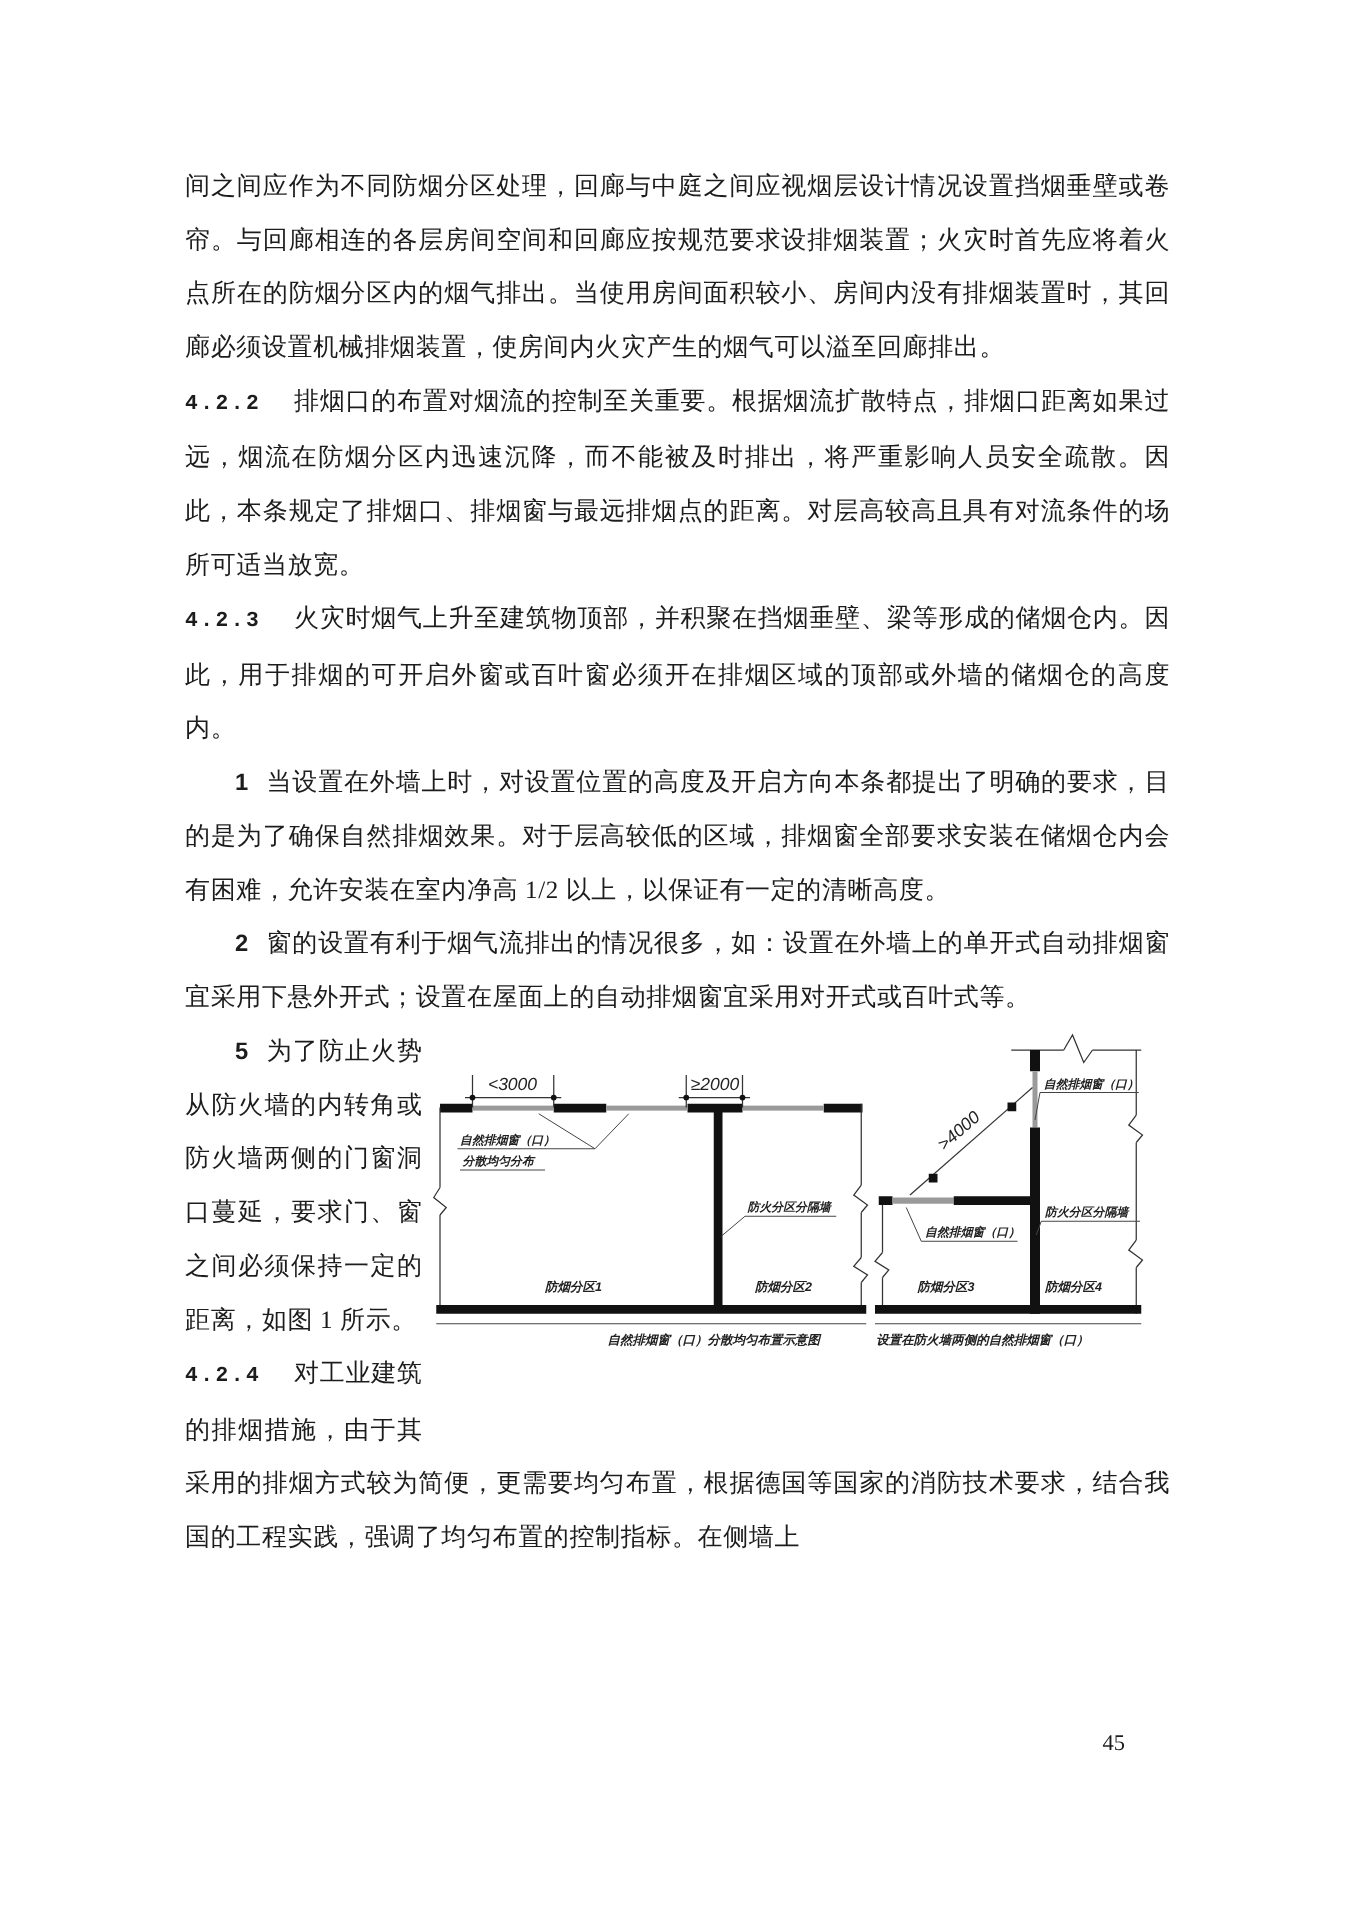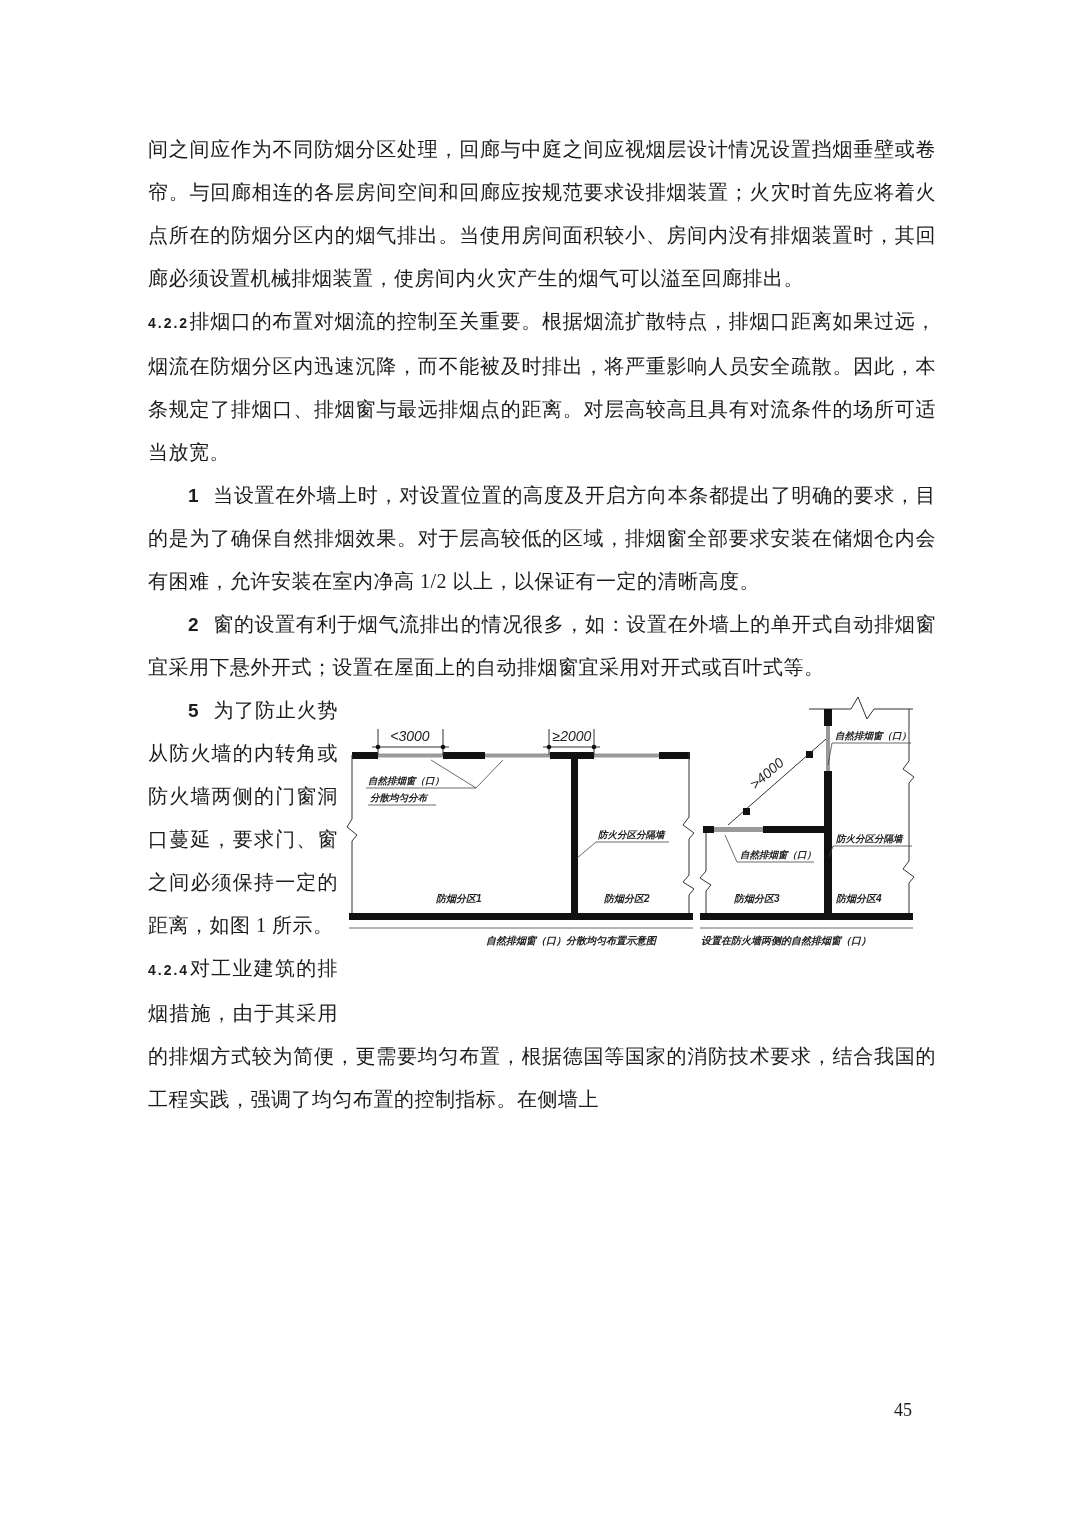--- a/index.html
+++ b/index.html
@@ -27,23 +27,24 @@
   .indent{text-indent:2em;}
   .heading{
     margin:8px 0 10px 0;
     font-size:22px;
     line-height:46px;
     text-align:center;
     font-weight:bold;
     letter-spacing:1px;
   }
   .cnum{
-    font-family:Liberation Sans, sans-serif;
+    font-family:Liberation Mono, monospace;
     font-weight:bold;
-    font-size:14px;
+    font-size:17px;
+    margin-right:26px;
     letter-spacing:2px;
   }
   .inum{
     font-family:"Liberation Sans","DejaVu Sans",sans-serif;
     font-weight:bold;
     font-size:19px;
     margin-right:14px;
   }
   .fig-wrap{overflow:visible;}
   .figure-float{
@@ -57,23 +58,22 @@
   .fig-title{
     height:32px;
     line-height:30px;
     text-align:center;
     font-size:18px;
     letter-spacing:2px;
     transform:translateX(-28px);
   }
   .page-number{
     position:absolute;
-    right:168px;top:1384px;
+    right:180px;top:1384px;
     font-size:18px;
-    margin-top:16px;
   }
   
   svg text{
     font-family:"Liberation Sans","DejaVu Sans",sans-serif;
     fill:#222;
   }
   .lbl{font-size:9.5px;font-weight:bold;}
   .zone{font-size:10px;font-weight:bold;}
   .cap{font-size:10px;font-weight:bold;}
   .dim{font-size:14px;}
@@ -88,20 +88,21 @@
 
 <div class="page">
   <div class="content">
 
     <p class="para">间之间应作为不同防烟分区处理，回廊与中庭之间应视烟层设计情况设置挡烟垂壁或卷帘。与回廊相连的各层房间空间和回廊应按规范要求设排烟装置；火灾时首先应将着火点所在的防烟分区内的烟气排出。当使用房间面积较小、房间内没有排烟装置时，其回廊必须设置机械排烟装置，使房间内火灾产生的烟气可以溢至回廊排出。</p>
 
 
 
     <p class="para"><b class="cnum">4.2.2</b><span>排烟口的布置对烟流的控制至关重要。根据烟流扩散特点，排烟口距离如果过远，烟流在防烟分区内迅速沉降，而不能被及时排出，将严重影响人员安全疏散。因此，本条规定了排烟口、排烟窗与最远排烟点的距离。对层高较高且具有对流条件的场所可适当放宽。</span></p>
 
+    <p class="para"><b class="cnum">4.2.3</b><span>火灾时烟气上升至建筑物顶部，并积聚在挡烟垂壁、梁等形成的储烟仓内。因此，用于排烟的可开启外窗或百叶窗必须开在排烟区域的顶部或外墙的储烟仓的高度内。</span></p>
 
     <p class="para indent"><b class="inum">1</b><span>当设置在外墙上时，对设置位置的高度及开启方向本条都提出了明确的要求，目的是为了确保自然排烟效果。对于层高较低的区域，排烟窗全部要求安装在储烟仓内会有困难，允许安装在室内净高 1/2 以上，以保证有一定的清晰高度。</span></p>
 
     <p class="para indent"><b class="inum">2</b><span>窗的设置有利于烟气流排出的情况很多，如：设置在外墙上的单开式自动排烟窗宜采用下悬外开式；设置在屋面上的自动排烟窗宜采用对开式或百叶式等。</span></p>
 
     <div class="fig-wrap">
 
       <div class="figure-float">
         <svg width="590" height="270" viewBox="0 0 590 270">
 

